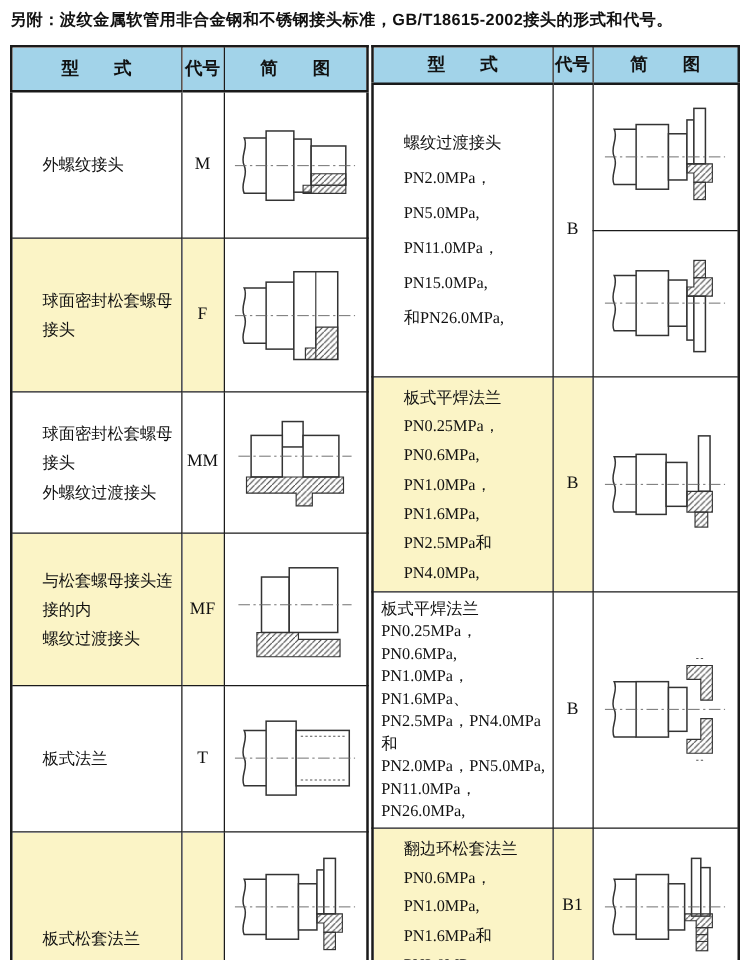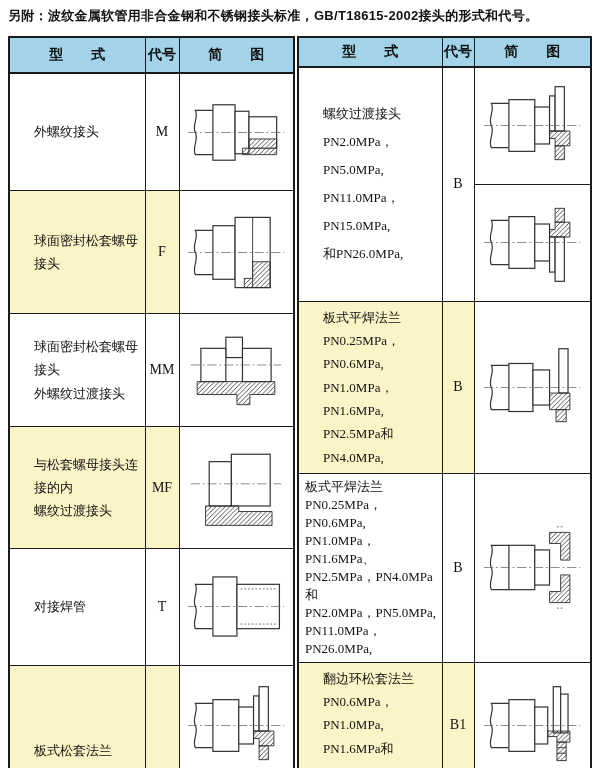--- a/index.html
+++ b/index.html
@@ -129,21 +129,21 @@
               <svg class="diag" viewBox="0 0 110 92" preserveAspectRatio="xMidYMid meet">
                 <rect class="ln" x="26" y="18" width="24" height="48"></rect>
                 <rect class="ln" x="50" y="10" width="42" height="56"></rect>
                 <polygon class="hz" points="22,66 58,66 58,72 94,72 94,87 22,87"></polygon>
                 <path class="cl" d="M6,42H104"></path>
               </svg>
             </div>
           </td>
     </tr>
     <tr style="height:98px">
-      <td class="ty">对接焊管</td>
+      <td class="ty">板式法兰</td>
       <td class="cd">T</td>
       <td class="dg">
             <div class="dwrap">
               <svg class="diag" viewBox="0 0 110 92" preserveAspectRatio="xMidYMid meet">
                 <path class="ln" d="M30,22H11c4,8-4,16,0,24c4,8-4,16,0,24h19"></path>
                 <rect class="ln" x="30" y="14" width="26" height="64"></rect>
                 <rect class="ln" x="56" y="22" width="46" height="48"></rect>
                 <path class="dt" d="M60,27h38M60,65h38"></path>
                 <path class="cl" d="M3,46H107"></path>
               </svg>

